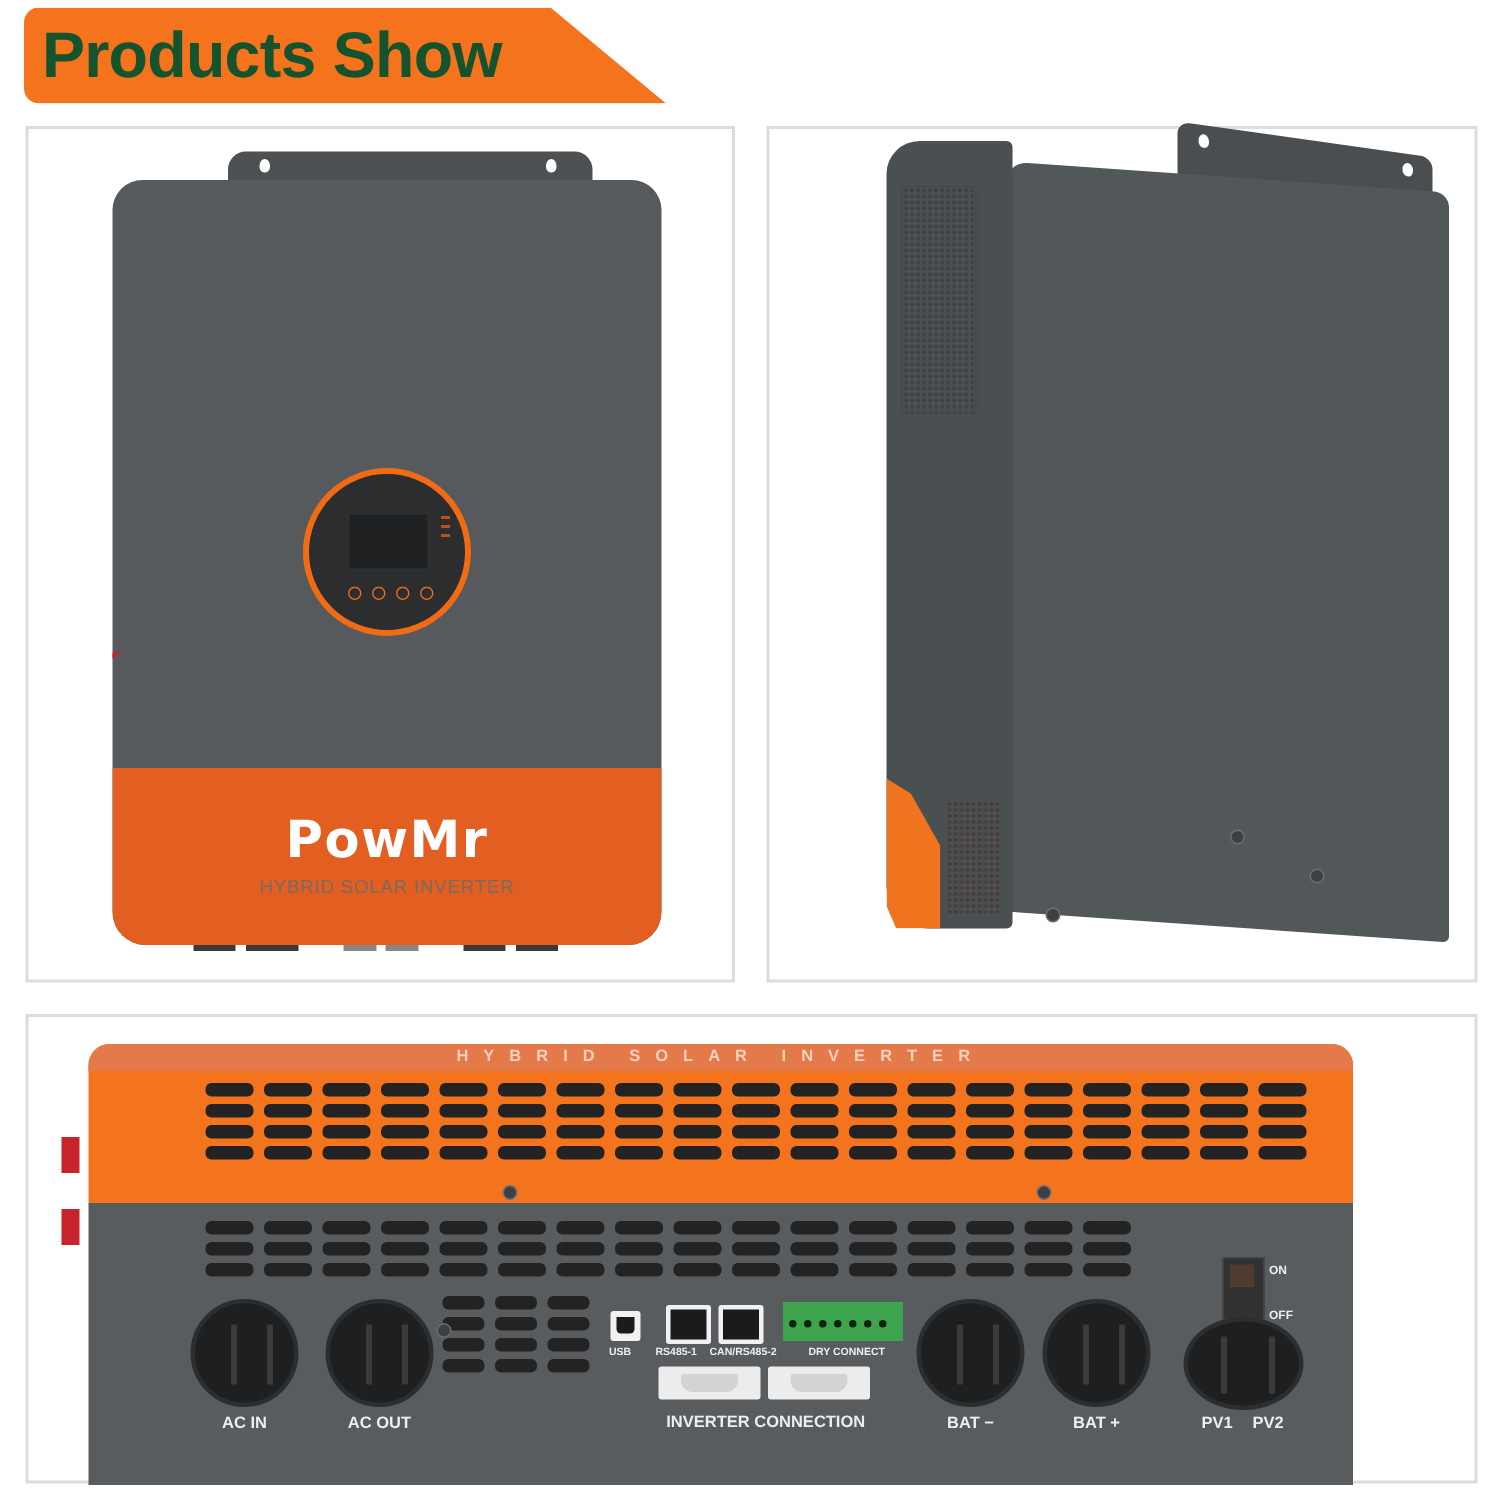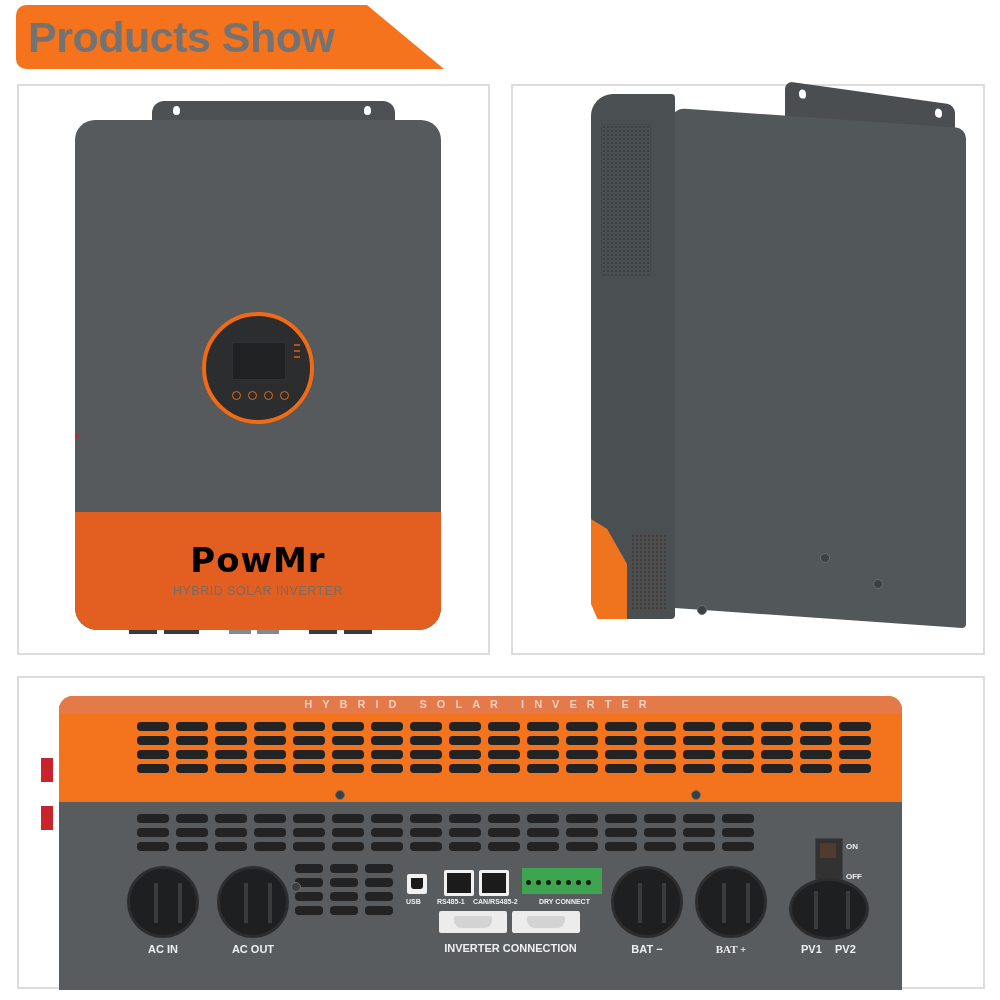--- a/index.html
+++ b/index.html
@@ -1,27 +1,27 @@
 <!DOCTYPE html>
 <html><head>
 <meta charset="utf-8">
 <style>
   html,body{margin:0;padding:0;background:#fff;}
   body{width:1000px;height:1000px;position:relative;overflow:hidden;font-family:"Liberation Sans",sans-serif;}
   .banner{position:absolute;left:0;top:0;width:445px;height:70px;}
   .banner-shape{position:absolute;left:16px;top:5px;width:428px;height:64px;background:#f5731c;
     clip-path:polygon(0 0,82% 0,100% 100%,0 100%);border-radius:10px 0 0 10px;}
-  .banner-text{position:absolute;left:28px;top:10px;font-size:43px;font-weight:bold;color:#737373;letter-spacing:-0.5px;line-height:54px;}
+  .banner-text{position:absolute;left:28px;top:10px;font-size:43px;font-weight:bold;color:#14532d;letter-spacing:-0.5px;line-height:54px;}
   .panel{position:absolute;border:2px solid #dcdcdc;background:#fff;box-sizing:border-box;}
   
   .front-bracket{position:absolute;left:83px;top:15px;width:243px;height:24px;background:#4d5154;border-radius:12px 12px 0 0;}
   .hole{position:absolute;width:7px;height:9px;background:#fff;border-radius:50% 50% 45% 45%;}
   .front-body{position:absolute;left:6px;top:34px;width:366px;height:510px;background:#565a5d;border-radius:20px 20px 22px 22px;overflow:hidden;}
   .front-orange{position:absolute;left:0;bottom:0;width:100%;height:118px;background:#e35e21;border-radius:0 0 22px 22px;}
-  .brand{position:absolute;left:0;width:100%;text-align:center;top:28px;font-size:34px;font-weight:bold;color:#000000;letter-spacing:1px;font-family:"DejaVu Sans",sans-serif;}
+  .brand{position:absolute;left:0;width:100%;text-align:center;top:28px;font-size:34px;font-weight:bold;color:#ffffff;letter-spacing:1px;font-family:"DejaVu Sans",sans-serif;}
   .brand-sub{position:absolute;left:0;width:100%;text-align:center;top:72px;font-size:12.5px;color:#7a6a60;letter-spacing:0.5px;}
   .display-ring{position:absolute;left:127px;top:192px;width:112px;height:112px;border-radius:50%;border:4px solid #f06b14;background:#2b2d2f;box-sizing:border-box;}
   .lcd{position:absolute;left:26px;top:26px;width:52px;height:36px;background:#1f2123;border:1px solid #2f3234;}
   .btn-row{position:absolute;left:26px;top:75px;display:flex;gap:7px;}
   .disp-btn{width:9px;height:9px;border-radius:50%;border:1.5px solid #e8661a;box-sizing:border-box;}
   .led{position:absolute;right:10px;width:6px;height:2px;background:#c24b17;}
   .front-feet{position:absolute;left:40px;top:544px;width:300px;height:8px;}
   .foot{position:absolute;height:4px;background:#3a3a3a;}
   
   .side-bracket{position:absolute;left:196px;top:7px;width:170px;height:45px;background:#4a4e51;transform:skewY(8deg);border-radius:8px 8px 2px 2px;}
@@ -305,21 +305,21 @@
           <div class="pin"></div>
         </div>
       <div class="db9" style="left:453px;top:109px;">
           <div class="pin"></div>
         </div>
       <div class="lbl" style="left:374px;top:140px;width:155px;">INVERTER CONNECTION</div>
 
       <div class="terminal" style="left:552px;top:64px;"></div>
       <div class="lbl" style="left:560px;top:141px;width:56px;">BAT −</div>
       <div class="terminal" style="left:636px;top:64px;"></div>
-      <div class="lbl" style="left:644px;top:141px;width:56px;font-family:Liberation Serif, serif;">BAT +</div>
+      <div class="lbl" style="left:644px;top:141px;width:56px;">BAT +</div>
 
       <div class="switch" style="left:756px;top:36px;">
           <div class="k"></div>
         </div>
       <div class="lbl-sm" style="left:787px;top:40px;font-size:8px;">ON</div>
       <div class="lbl-sm" style="left:787px;top:70px;font-size:8px;">OFF</div>
 
       <div class="pv-term" style="left:730px;top:76px;"></div>
       <div class="lbl" style="left:742px;top:141px;">PV1</div>
       <div class="lbl" style="left:776px;top:141px;">PV2</div>

